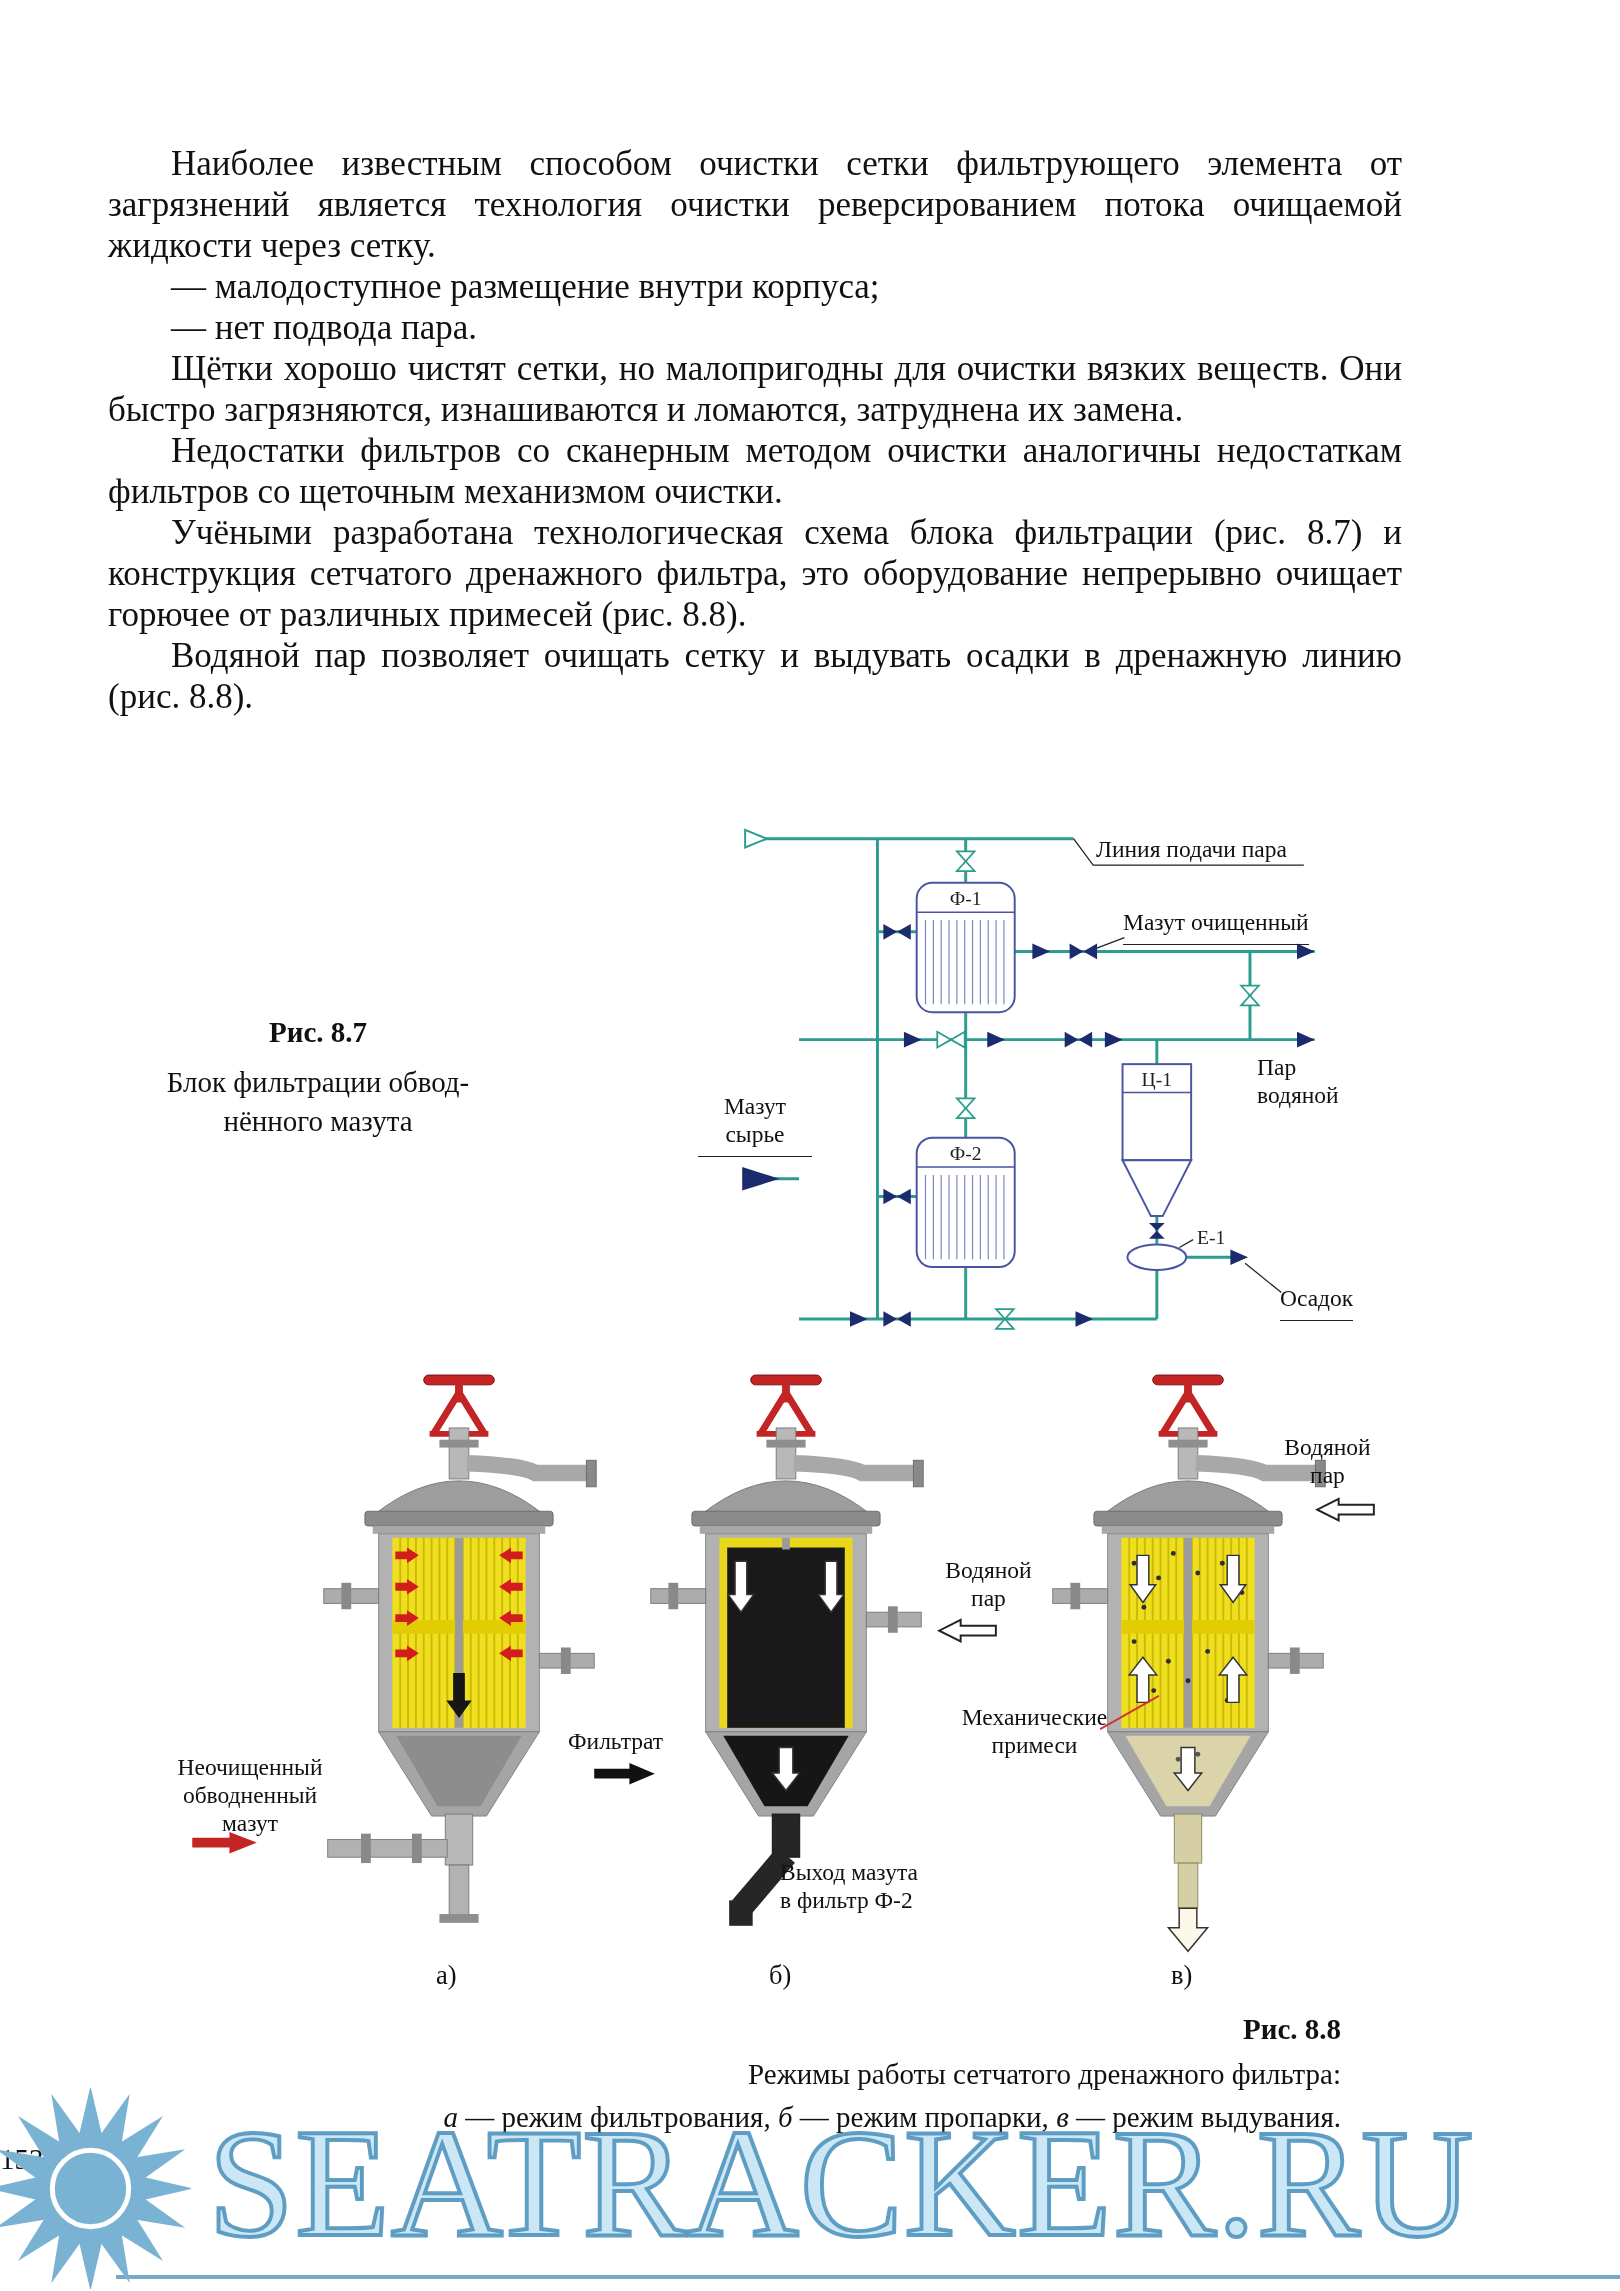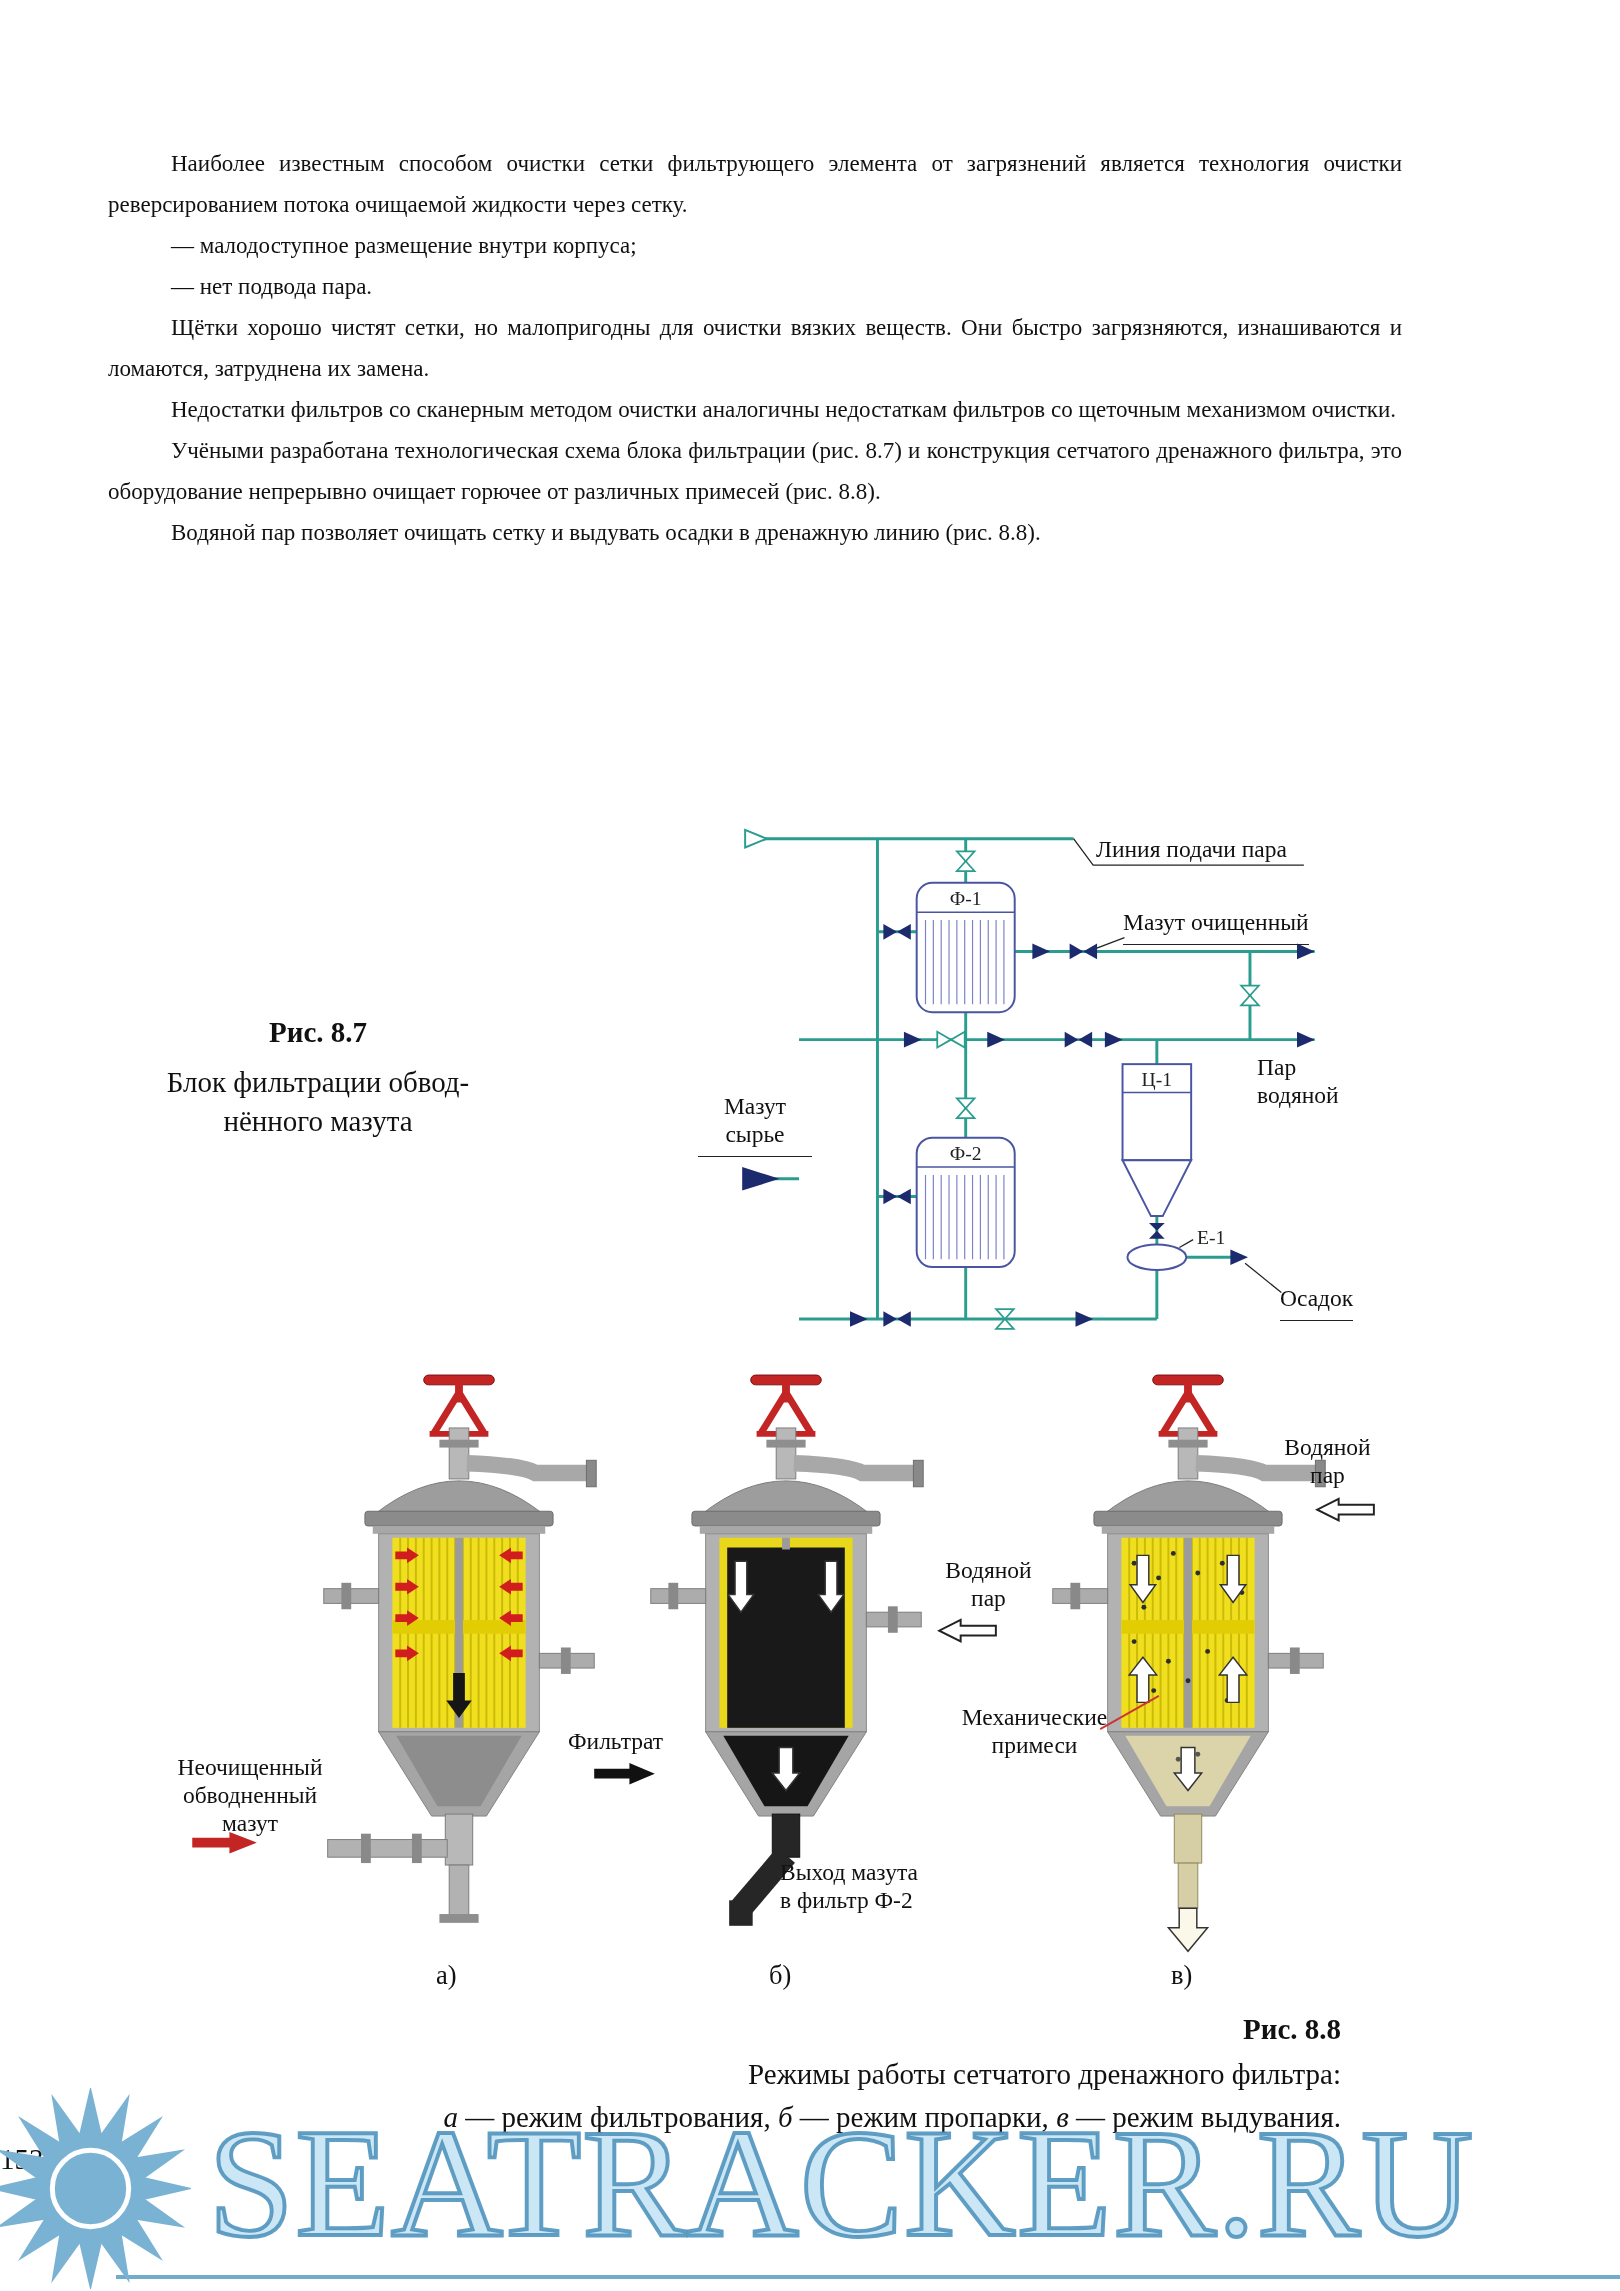--- a/index.html
+++ b/index.html
@@ -1,19 +1,19 @@
 <!DOCTYPE html>
 <html><head>
 <meta charset="utf-8">
 <style>
   *{margin:0;padding:0;box-sizing:border-box}
   html,body{width:1620px;height:2292px}
   body{position:relative;background:#fff;color:#111;font-family:"Liberation Serif",serif;overflow:hidden}
   .abs{position:absolute}
-  .textblock{position:absolute;left:108px;top:143px;width:1294px;font-size:23px;line-height:41px}
+  .textblock{position:absolute;left:108px;top:143px;width:1294px;font-size:35px;line-height:41px}
   .textblock p{text-indent:63px;text-align:justify;margin:0}
   .fig87cap{position:absolute;left:132px;top:1013px;width:372px;text-align:center;font-size:29px;line-height:39px}
   .fig87cap .t{font-weight:bold;margin-bottom:11px}
   .lbl{position:absolute;font-size:23.5px;line-height:28px;color:#111}
   .ml{white-space:pre-line}
   .ctr{text-align:center}
   .ul{border-bottom:1.6px solid #222;padding-bottom:8px}
   .sub{position:absolute;font-size:26.5px}
   .cap{position:absolute;left:0;width:1341px;text-align:right;font-size:29px;line-height:37px;z-index:2}
   .cap.b{font-weight:bold}

